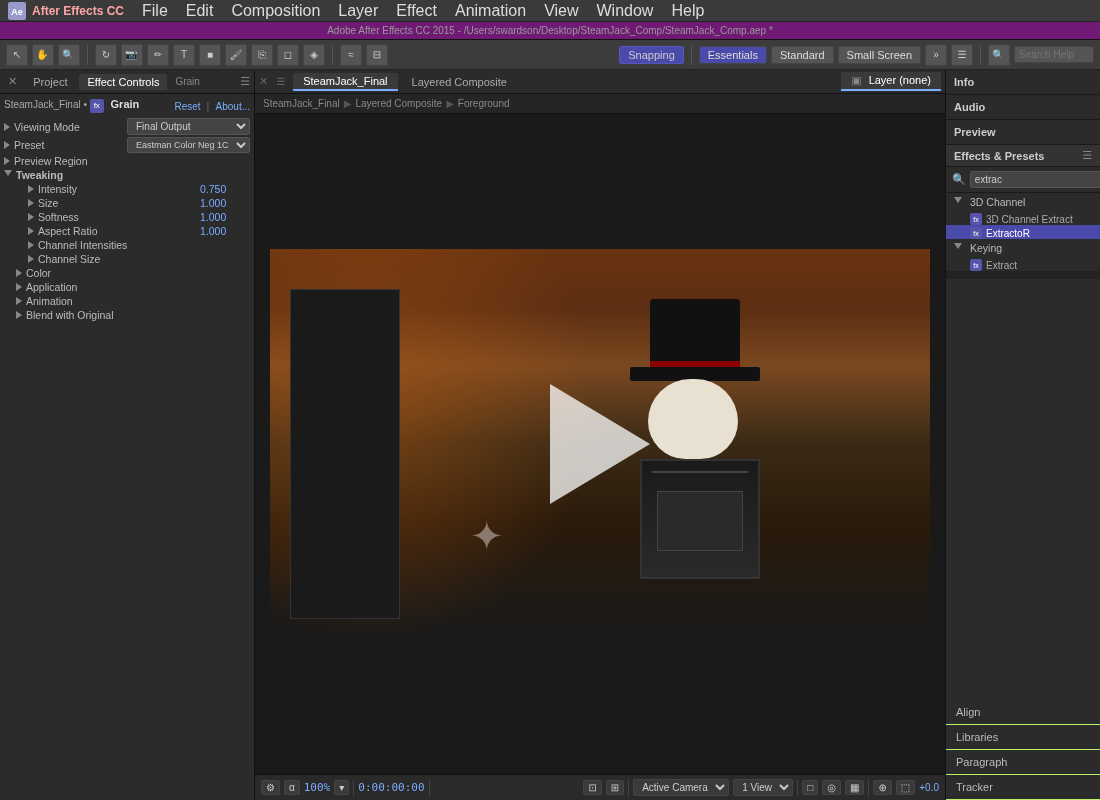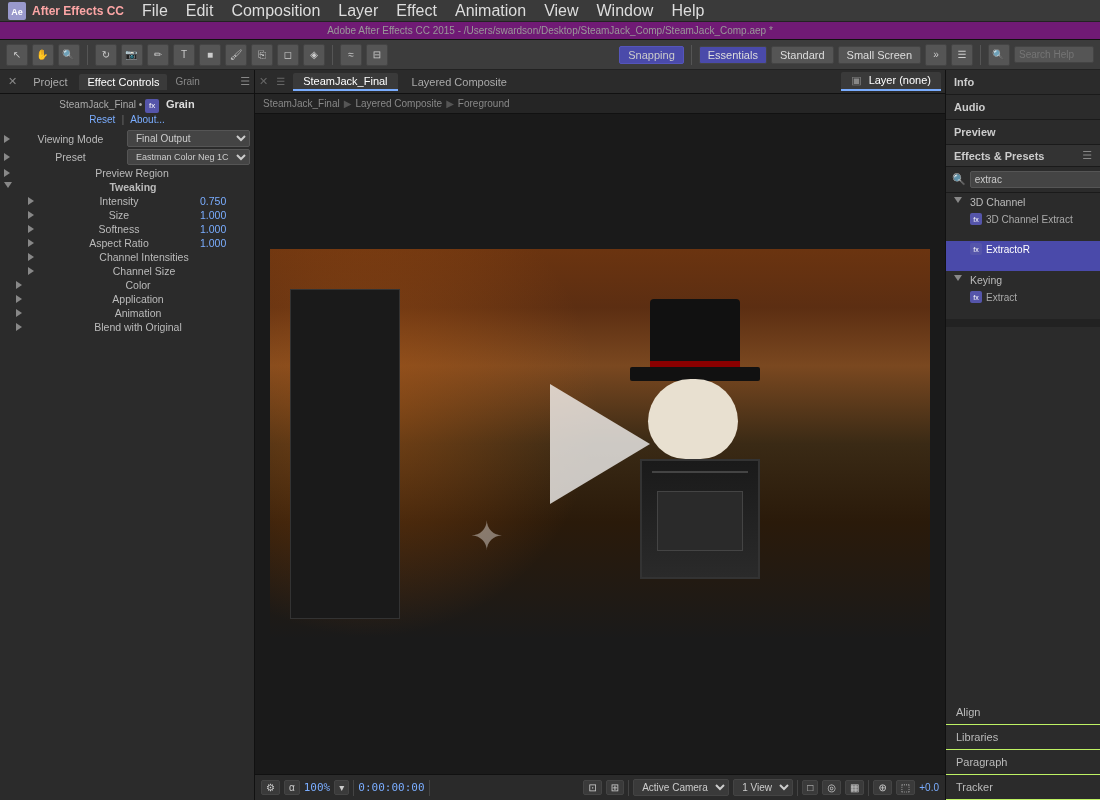--- a/index.html
+++ b/index.html
@@ -133,32 +133,31 @@
     #effect-controls {
       padding: 4px;
       flex: 1;
       overflow-y: auto;
     }
     .ec-header {
       display: flex;
       align-items: center;
       justify-content: space-between;
       margin-bottom: 4px;
-      flex-direction: column;
     }
     .ec-links { color: #7aadff; font-size: 10px; cursor: pointer; }
     .ec-row {
       display: flex;
       align-items: center;
       padding: 1px 0;
       font-size: 10.5px;
     }
     .ec-row-indent { margin-left: 12px; }
     .ec-row-indent2 { margin-left: 24px; }
-    .ec-label { color: #bbb; flex: 1; text-align: center; }
+    .ec-label { color: #bbb; flex: 1; }
     .ec-value { color: #7aadff; min-width: 50px; text-align: left; }
     .ec-dropdown {
       background: #444;
       border: 1px solid #555;
       color: #ccc;
       font-size: 10px;
       padding: 1px 4px;
       border-radius: 2px;
       flex: 1;
     }
@@ -421,21 +420,21 @@
     .ep-category {
       padding: 3px 8px;
       font-size: 10.5px;
       color: #bbb;
       cursor: pointer;
       display: flex;
       align-items: center;
       gap: 4px;
     }
     .ep-item {
-      padding: 2px 8px 16px 24px;
+      padding: 2px 8px 0 24px;
       font-size: 10px;
       color: #aaa;
       cursor: pointer;
       display: flex;
       align-items: center;
       gap: 4px;
     }
     .ep-item.selected { background: #4a4aaa; color: #fff; text-align: center; }
     .ep-icon {
       width: 12px;

